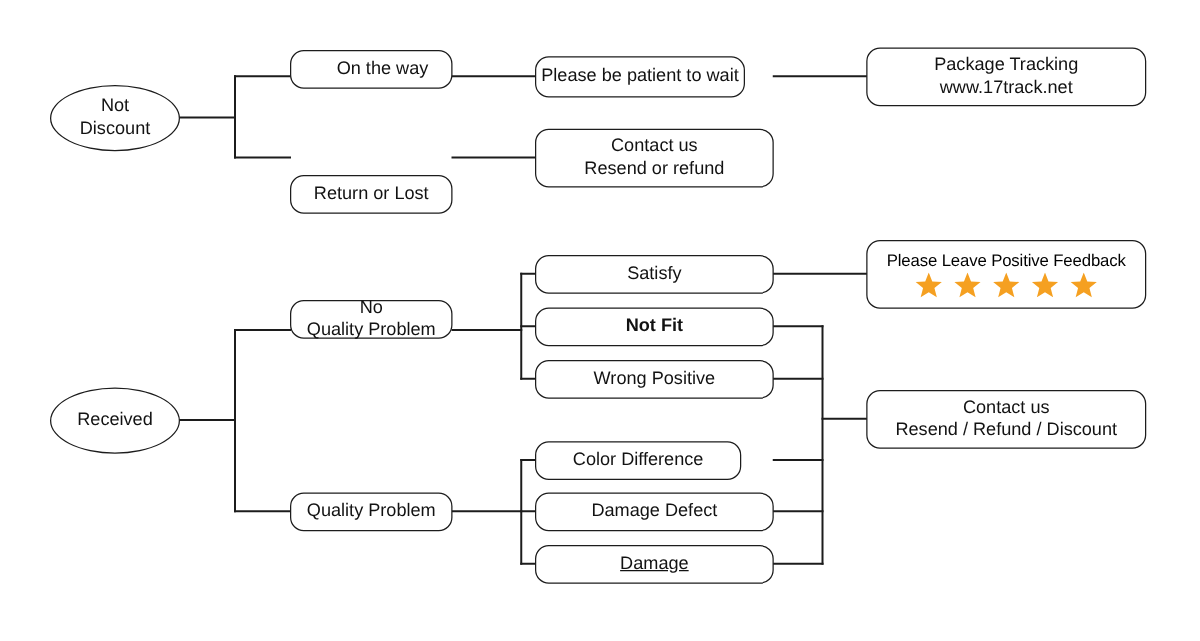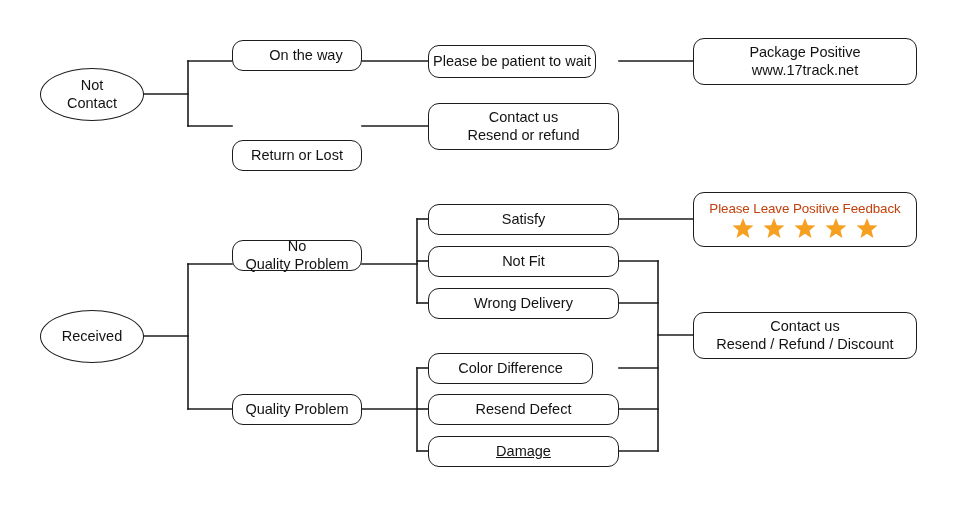--- a/index.html
+++ b/index.html
@@ -49,21 +49,21 @@
   }
   .feedback {
     border-radius: 11px;
     flex-direction: column;
     justify-content: center;
     gap: 2px;
     padding-top: 2px;
   }
   .feedback-title {
     font-size: 13.4px;
-    color: #c2410c;
+    color: #000000;
     letter-spacing: -0.1px;
   }
   .stars {
     display: flex;
     gap: 9px;
     align-items: center;
     justify-content: center;
   }
   .star {
     display: block;
@@ -110,50 +110,50 @@
       <path d="M619,303 L658,303"></path>
       <path d="M619,368 L658,368"></path>
       <path d="M619,409 L658,409"></path>
       <path d="M619,451 L658,451"></path>
       <path d="M658,261 L658,451"></path>
       <path d="M658,335 L693,335"></path>
     </g>
   </svg>
 
   <div class="node ellipse" style="left:40px; top:68px; width:104px; height:53px;">Not
-Contact</div>
+Discount</div>
 
   <div class="node rbox" style="left:232px; top:40px; width:130px; height:31px;padding-left:18px;">On the way</div>
 
   <div class="node rbox" style="left:232px; top:111px; width:130px; height:31px;margin-top:29px;">Return or Lost</div>
 
   <div class="node rbox" style="left:428px; top:45px; width:168px; height:33px;">Please be patient to wait</div>
 
   <div class="node rbox" style="left:428px; top:103px; width:191px; height:47px;">Contact us
 Resend or refund</div>
 
-  <div class="node rbox" style="left:693px; top:38px; width:224px; height:47px;">Package Positive
+  <div class="node rbox" style="left:693px; top:38px; width:224px; height:47px;">Package Tracking
 www.17track.net</div>
 
   <div class="node ellipse" style="left:40px; top:310px; width:104px; height:53px;">Received</div>
 
   <div class="node rbox" style="left:232px; top:240px; width:130px; height:31px;">No
 Quality Problem</div>
 
   <div class="node rbox" style="left:232px; top:394px; width:130px; height:31px;">Quality Problem</div>
 
   <div class="node rbox" style="left:428px; top:204px; width:191px; height:31px;">Satisfy</div>
 
-  <div class="node rbox" style="left:428px; top:246px; width:191px; height:31px;">Not Fit</div>
+  <div class="node rbox" style="left:428px; top:246px; width:191px; height:31px;font-weight:bold;">Not Fit</div>
 
-  <div class="node rbox" style="left:428px; top:288px; width:191px; height:31px;">Wrong Delivery</div>
+  <div class="node rbox" style="left:428px; top:288px; width:191px; height:31px;">Wrong Positive</div>
 
   <div class="node rbox" style="left:428px; top:353px; width:165px; height:31px;">Color Difference</div>
 
-  <div class="node rbox" style="left:428px; top:394px; width:191px; height:31px;">Resend Defect</div>
+  <div class="node rbox" style="left:428px; top:394px; width:191px; height:31px;">Damage Defect</div>
 
   <div class="node rbox" style="left:428px; top:436px; width:191px; height:31px;text-decoration:underline;">Damage</div>
 
   <div class="node feedback" style="left:693px; top:192px; width:224px; height:55px;">
     <div class="feedback-title">Please Leave Positive Feedback</div>
     <div class="stars" id="star-row"><svg viewBox="0 0 20 20" width="22" height="22" class="star">
           <polygon points="10.00,0.00 12.56,6.48 19.51,6.91 14.14,11.34 15.88,18.09 10.00,14.35 4.12,18.09 5.86,11.34 0.49,6.91 7.44,6.48" fill="#F5A021"></polygon>
         </svg><svg viewBox="0 0 20 20" width="22" height="22" class="star">
           <polygon points="10.00,0.00 12.56,6.48 19.51,6.91 14.14,11.34 15.88,18.09 10.00,14.35 4.12,18.09 5.86,11.34 0.49,6.91 7.44,6.48" fill="#F5A021"></polygon>
         </svg><svg viewBox="0 0 20 20" width="22" height="22" class="star">

